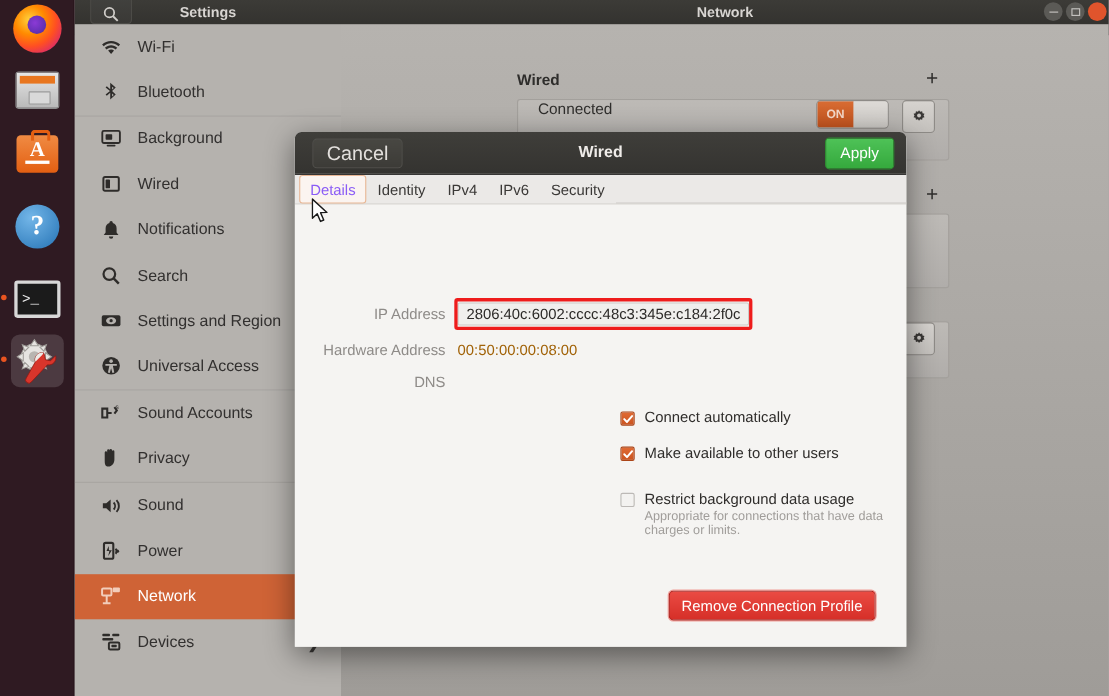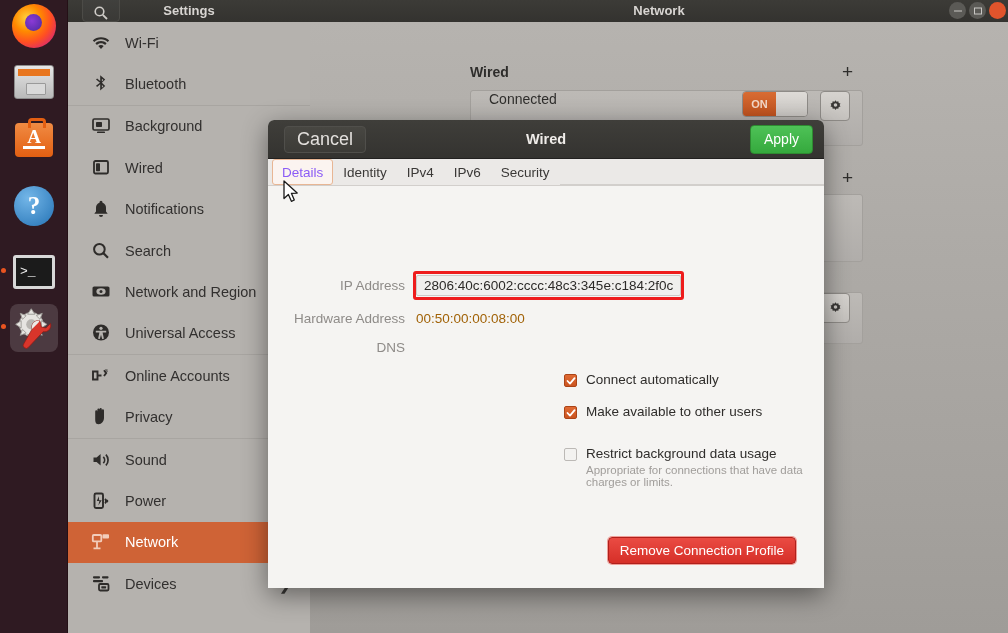--- a/index.html
+++ b/index.html
@@ -392,41 +392,41 @@
           <span class="s-label">Search</span>
         </div>
         <div class="s-item">
           <span class="s-ico">
             <svg width="20" height="20" viewBox="0 0 20 20" fill="#2e2c2a" stroke="#2e2c2a" stroke-width="0">
               <rect x="1.5" y="4.5" width="17" height="10" rx="1.6"></rect>
               <ellipse cx="10" cy="9.5" rx="4.6" ry="3.2" fill="#b5b2ae"></ellipse>
               <circle cx="10" cy="9.5" r="1.5"></circle>
             </svg>
           </span>
-          <span class="s-label">Network and Region</span>
+          <span class="s-label">Settings and Region</span>
         </div>
         <div class="s-item">
           <span class="s-ico">
             <svg width="20" height="20" viewBox="0 0 20 20" fill="#2e2c2a" stroke="#2e2c2a" stroke-width="0">
               <circle cx="10" cy="9.5" r="8"></circle>
               <circle cx="10" cy="5.3" r="1.6" fill="#b5b2ae"></circle>
               <path d="M4.8 7.8h10.4v1.7h-3.6l1.3 6.2-1.7.4-1.2-4.3-1.2 4.3-1.7-.4 1.3-6.2H4.8z" fill="#b5b2ae"></path>
             </svg>
           </span>
           <span class="s-label">Universal Access</span>
         </div>
         <div class="s-sep"></div>
         <div class="s-item">
           <span class="s-ico">
             <svg width="20" height="20" viewBox="0 0 20 20" fill="#2e2c2a" stroke="#2e2c2a" stroke-width="0">
               <path d="M2 5.5h4.5v8H2zM6.5 9.5h4M13 4.2l2.2 2.9-2.2 2.9" fill="none" stroke-width="1.9"></path>
               <text x="14" y="6" font-size="6" stroke="none">s</text>
             </svg>
           </span>
-          <span class="s-label">Online Accounts</span>
+          <span class="s-label">Sound Accounts</span>
         </div>
         <div class="s-item">
           <span class="s-ico">
             <svg width="20" height="20" viewBox="0 0 20 20" fill="#2e2c2a" stroke="#2e2c2a" stroke-width="0">
               <path d="M4.2 9V4.4a1.1 1.1 0 012.2 0V8V2.6a1.1 1.1 0 012.2 0V8V2.2a1.1 1.1 0 012.2 0V8V3.4a1.1 1.1 0 012.2 0v7.4c0 3.6-2.3 6.4-5.5 6.4S4.2 14.4 4.2 11z"></path>
             </svg>
           </span>
           <span class="s-label">Privacy</span>
         </div>
         <div class="s-sep"></div>

